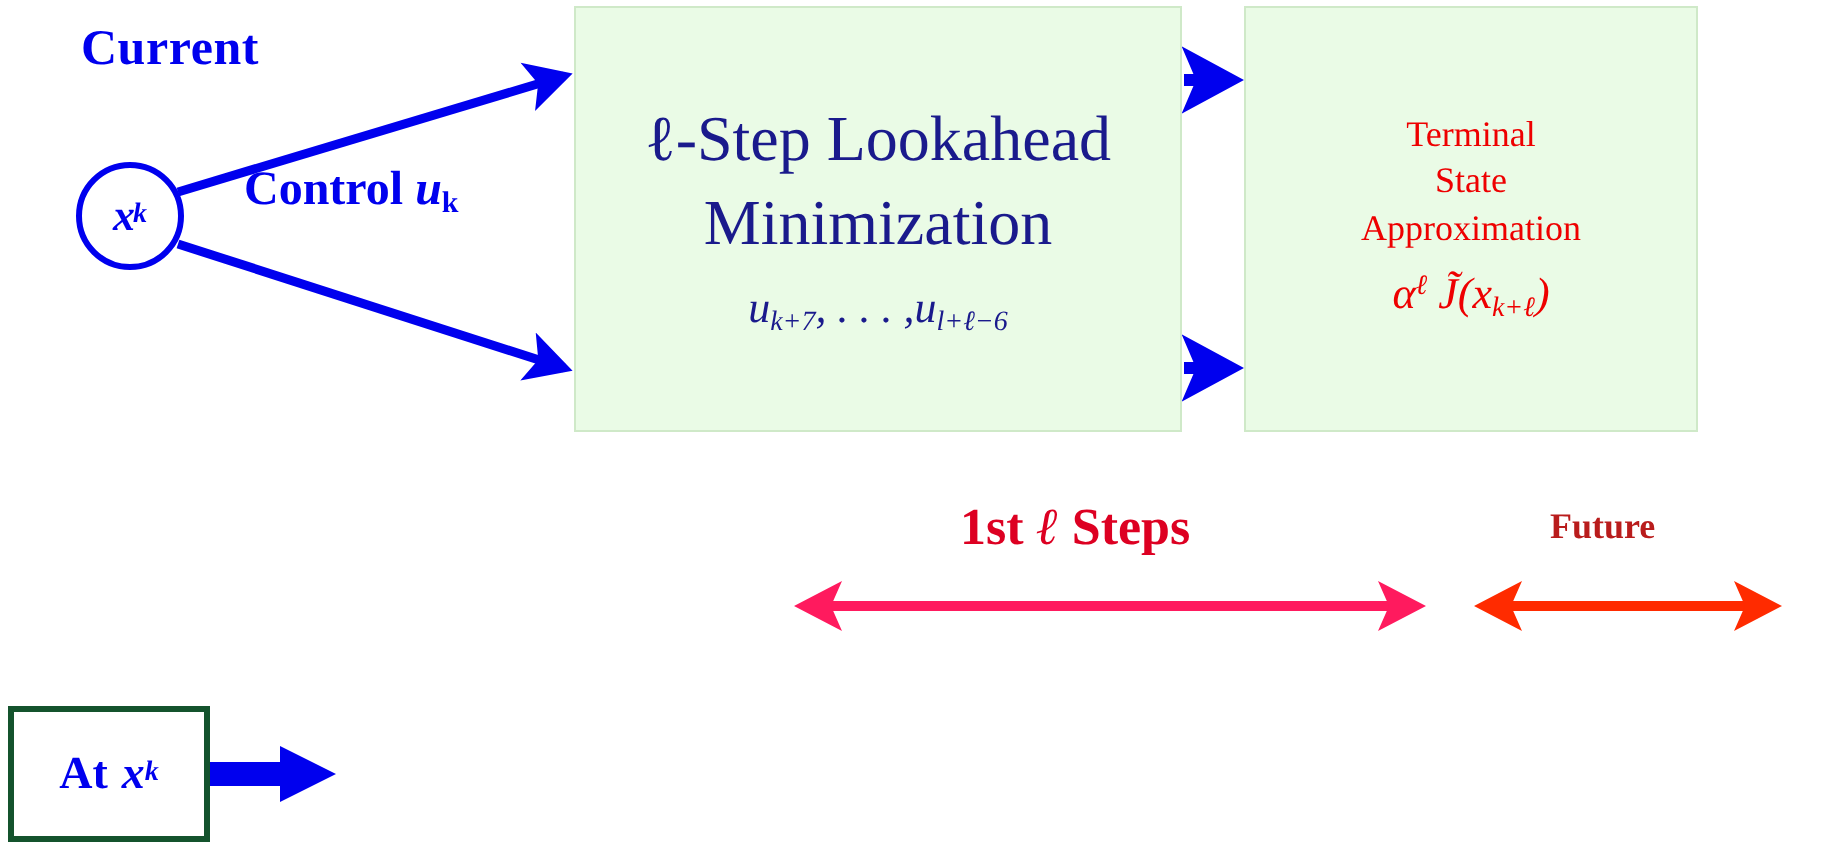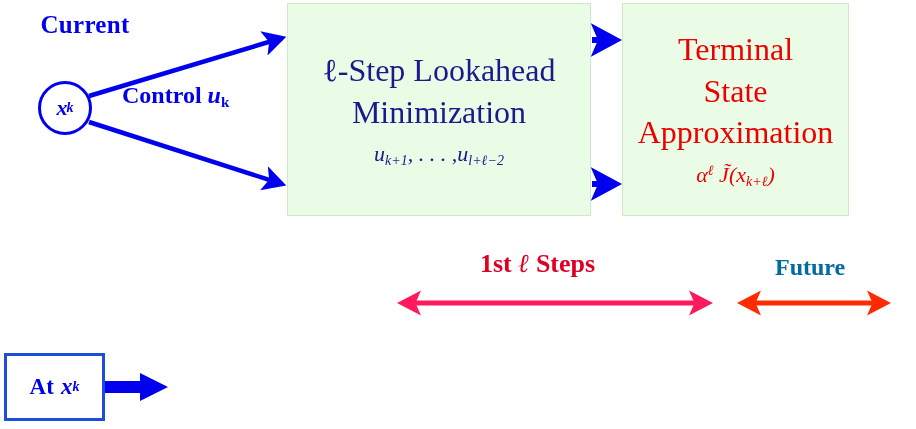--- a/index.html
+++ b/index.html
@@ -86,54 +86,54 @@
   #box-lookahead {
     left: 287px; top: 3px; width: 304px; height: 213px;
     color: #1a1a8c;
   }
   #box-terminal {
     left: 622px; top: 3px; width: 227px; height: 213px;
     color: #ee0000;
   }
   .boxline { font-size: 25px; line-height: 1.3; }
   #box-lookahead .boxline { font-size: 32px; }
-  #box-terminal .boxline { font-size: 32px; }
+  #box-terminal .boxline { font-size: 18px; }
   .formula {
     font-size: 22px;
     font-style: italic;
     margin-top: 8px;
   }
   .formula .sub { font-size: 14px; vertical-align: -4px; font-style: italic; }
   .formula .sup { font-size: 14px; vertical-align: 7px; font-style: italic; }
   .ell { font-style: italic; font-family: "Liberation Serif", serif; }
 
   
   #box-atxk {
     position: absolute;
     left: 4px; top: 353px; width: 101px; height: 68px;
-    border: 3px solid #1d4ed8;
+    border: 3px solid #14532d;
     box-sizing: border-box;
     display: flex;
     align-items: center;
     justify-content: center;
     color: #0000ee;
     font-weight: bold;
     font-size: 23px;
   }
   #box-atxk .var { font-style: italic; margin-left: 7px; }
   #box-atxk .sub { font-size: 14px; vertical-align: -4px; font-style: italic; }
 
   
   #label-steps {
     left: 480px; top: 249px;
     font-weight: bold; font-size: 26px; color: #dd0022;
   }
   #label-future {
     left: 775px; top: 253px;
-    font-weight: bold; font-size: 24px; color: #0369a1;
+    font-weight: bold; font-size: 18px; color: #b91c1c;
   }
 
   svg.overlay {
     position: absolute;
     left: 0; top: 0;
     width: 916px; height: 429px;
     pointer-events: none;
   }
 </style>
 </head>
@@ -188,21 +188,21 @@
 
   <div class="txt" id="control-label">
     <span>Control</span>
     <span class="var">u</span><span class="sub">k</span>
   </div>
 
   <div class="procbox" id="box-lookahead">
     <div class="boxline">ℓ-Step Lookahead</div>
     <div class="boxline">Minimization</div>
     <div class="formula">
-      <span>u</span><span class="sub">k+1</span><span>, . . . ,</span><span>u</span><span class="sub">l+ℓ−2</span>
+      <span>u</span><span class="sub">k+7</span><span>, . . . ,</span><span>u</span><span class="sub">l+ℓ−6</span>
     </div>
   </div>
 
   <div class="procbox" id="box-terminal">
     <div class="boxline">Terminal</div>
     <div class="boxline">State</div>
     <div class="boxline">Approximation</div>
     <div class="formula">
       <span>α</span><span class="sup">ℓ</span>
       <span>J̃</span><span>(</span><span>x</span><span class="sub">k+ℓ</span><span>)</span>

